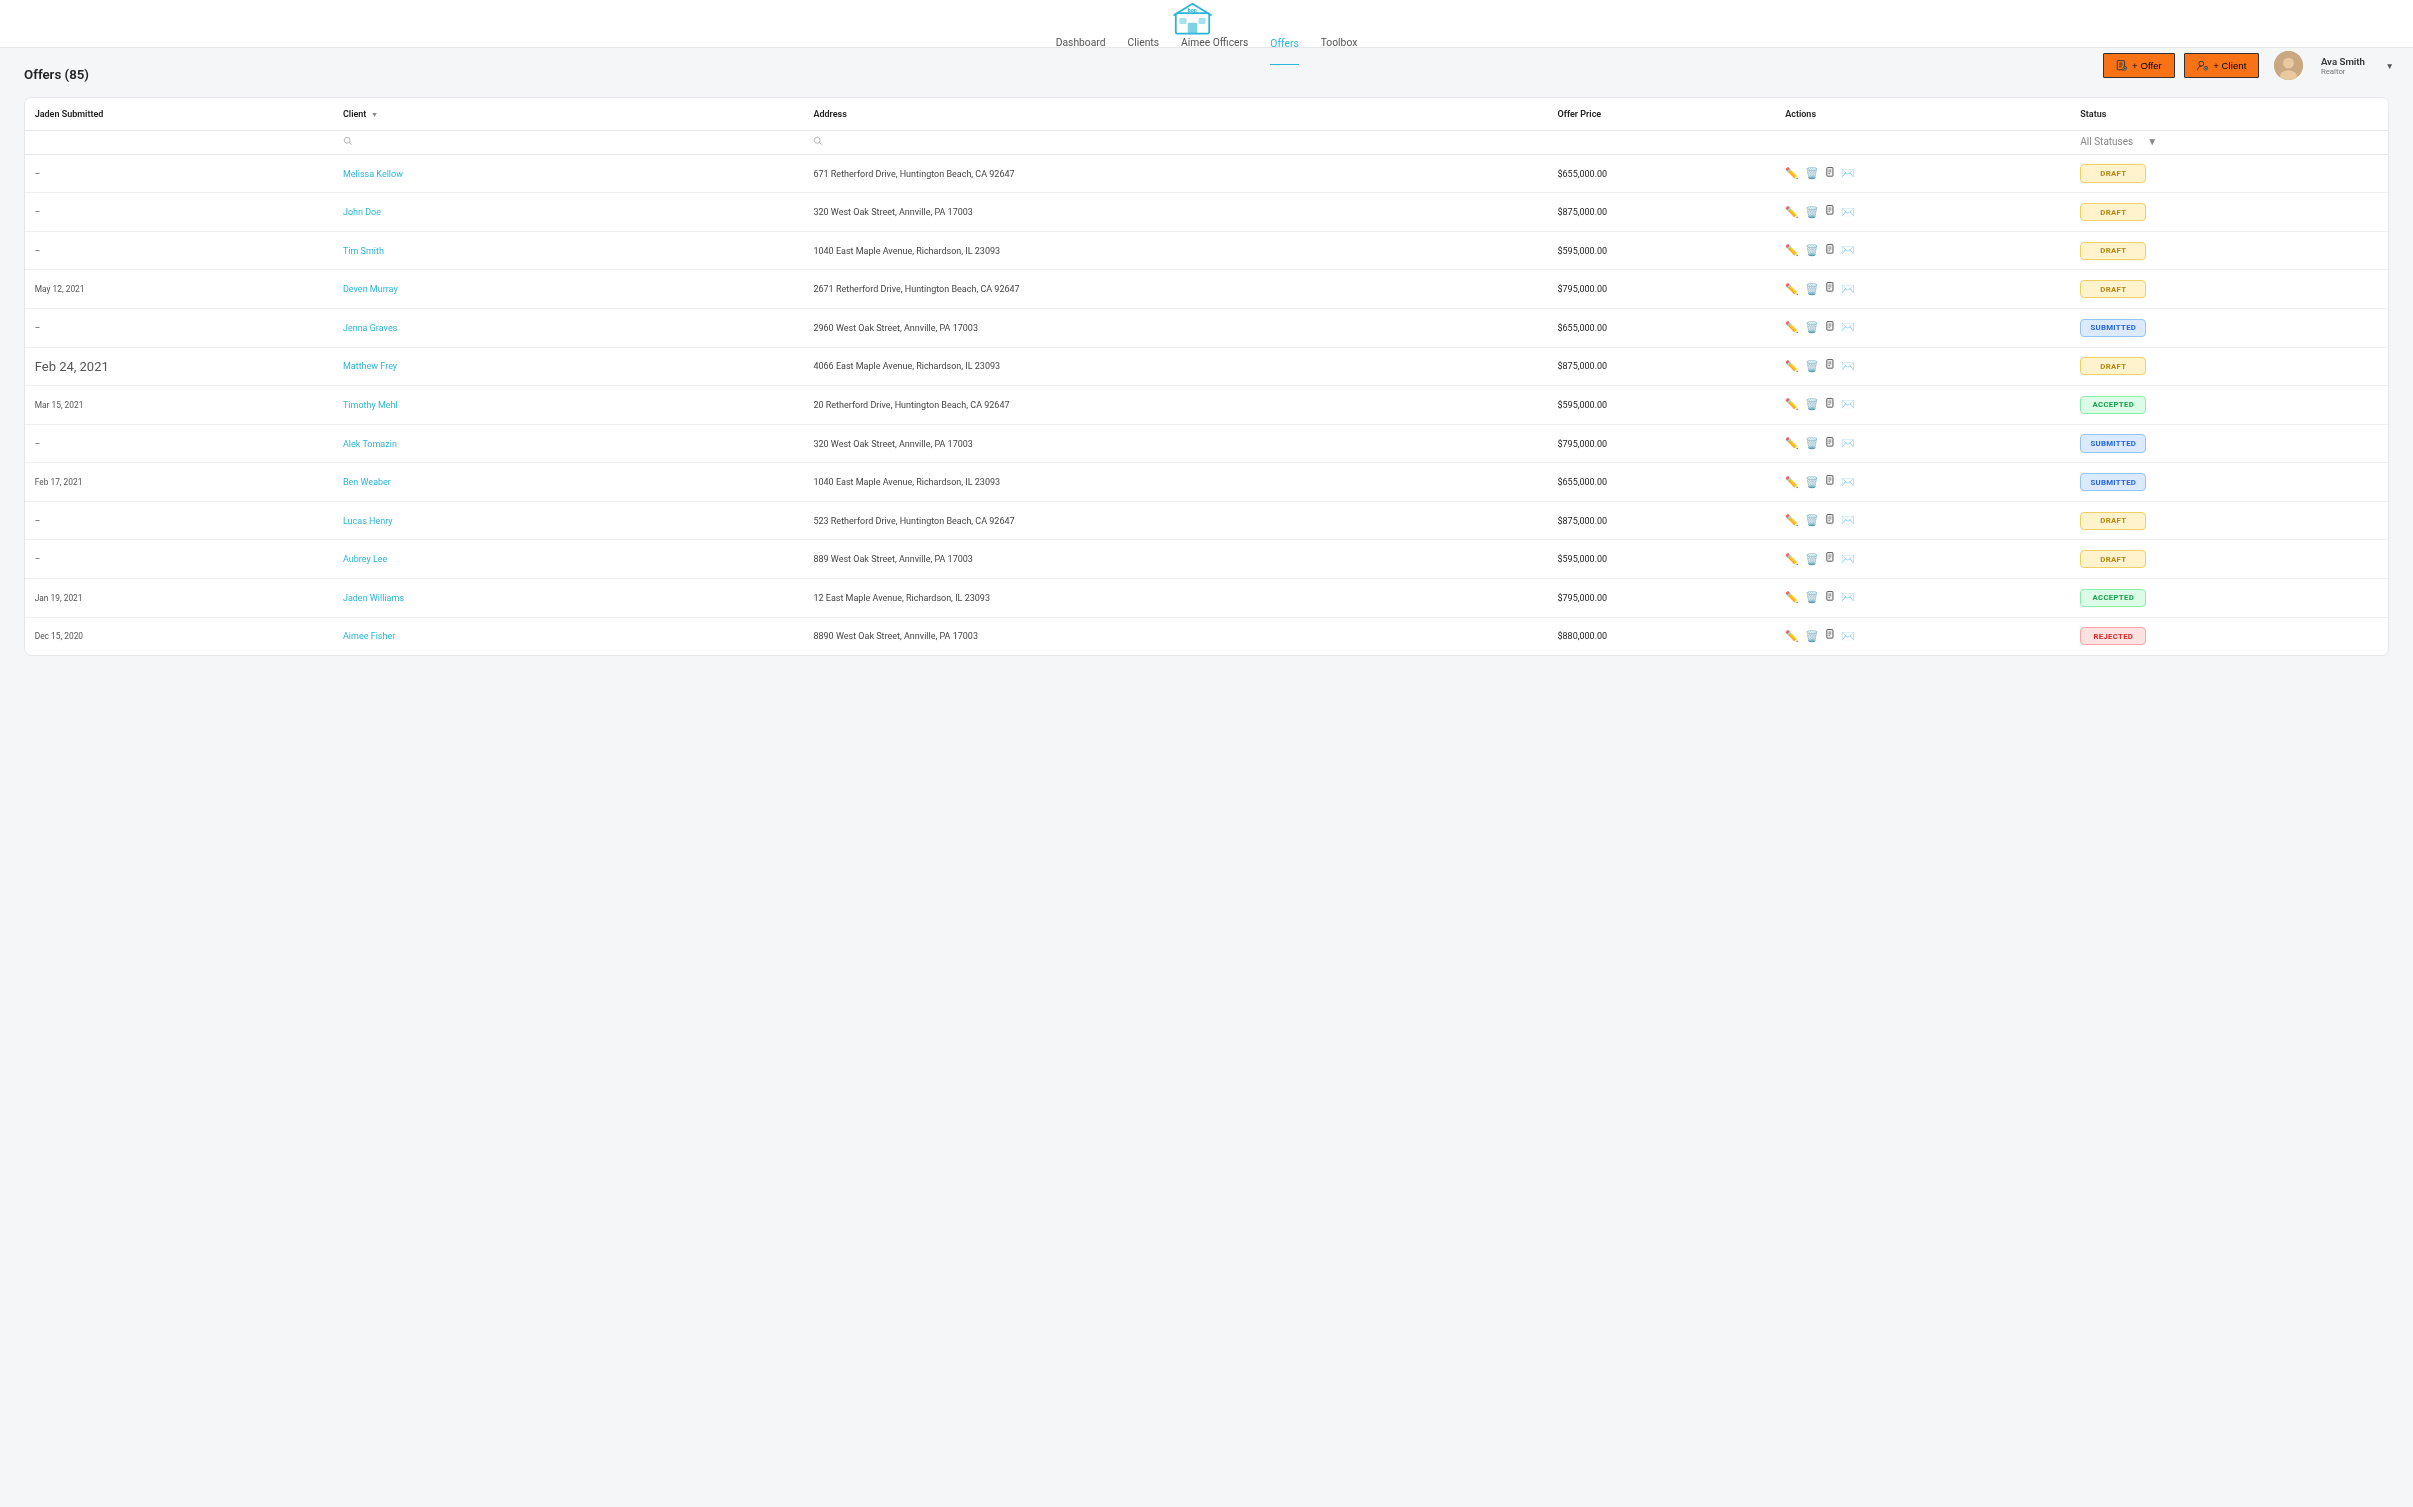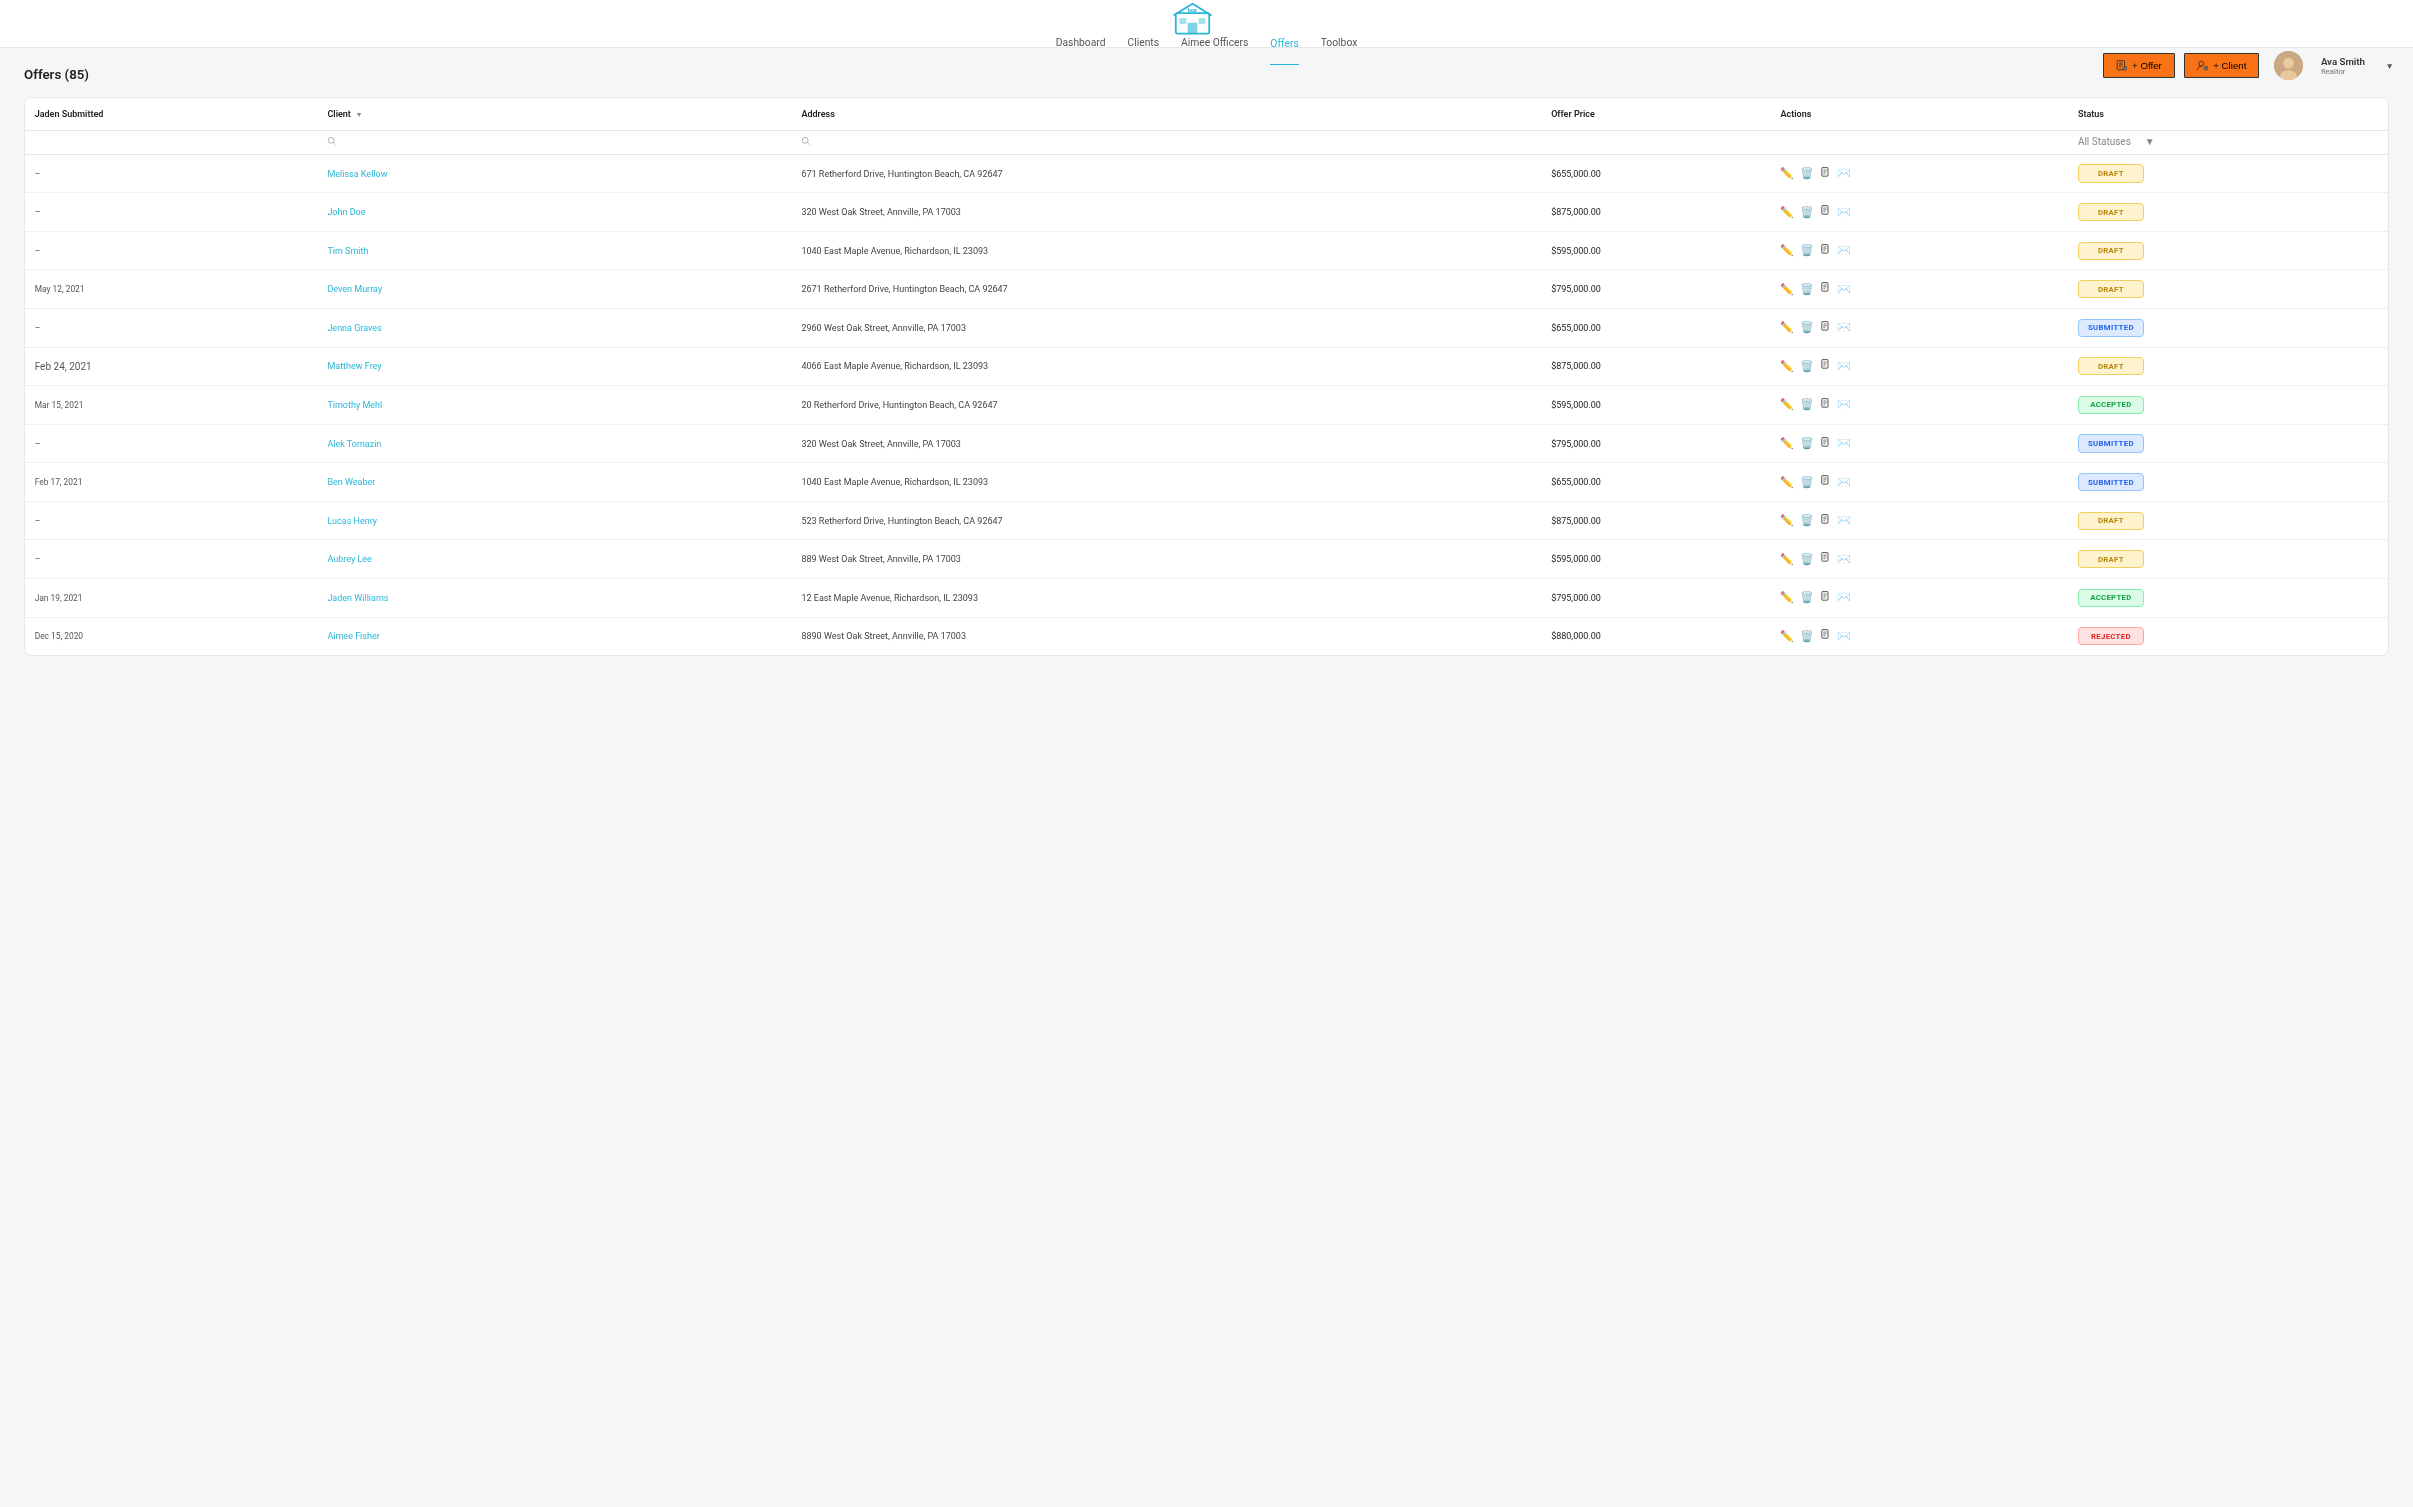--- a/index.html
+++ b/index.html
@@ -458,21 +458,21 @@
             </svg>
           </span>
           <span class="action-icon" title="Email">✉️</span>
         </div>
       </td>
       <td>
         <span class="badge badge-submitted">SUBMITTED</span>
       </td>
     </tr>
           <tr>
-      <td style="color:#555; font-size:10px;margin-top:44px;">Feb 24, 2021</td>
+      <td style="color:#555; font-size:13px;margin-top:44px;">Feb 24, 2021</td>
       <td>
         <a class="client-link">Matthew Frey</a>
       </td>
       <td>4066 East Maple Avenue, Richardson, IL 23093</td>
       <td class="offer-price">$875,000.00</td>
       <td>
         <div class="actions-cell">
           <span class="action-icon" title="Edit">✏️</span>
           <span class="action-icon" title="Delete">🗑️</span>
           <span class="action-icon" title="Document">

